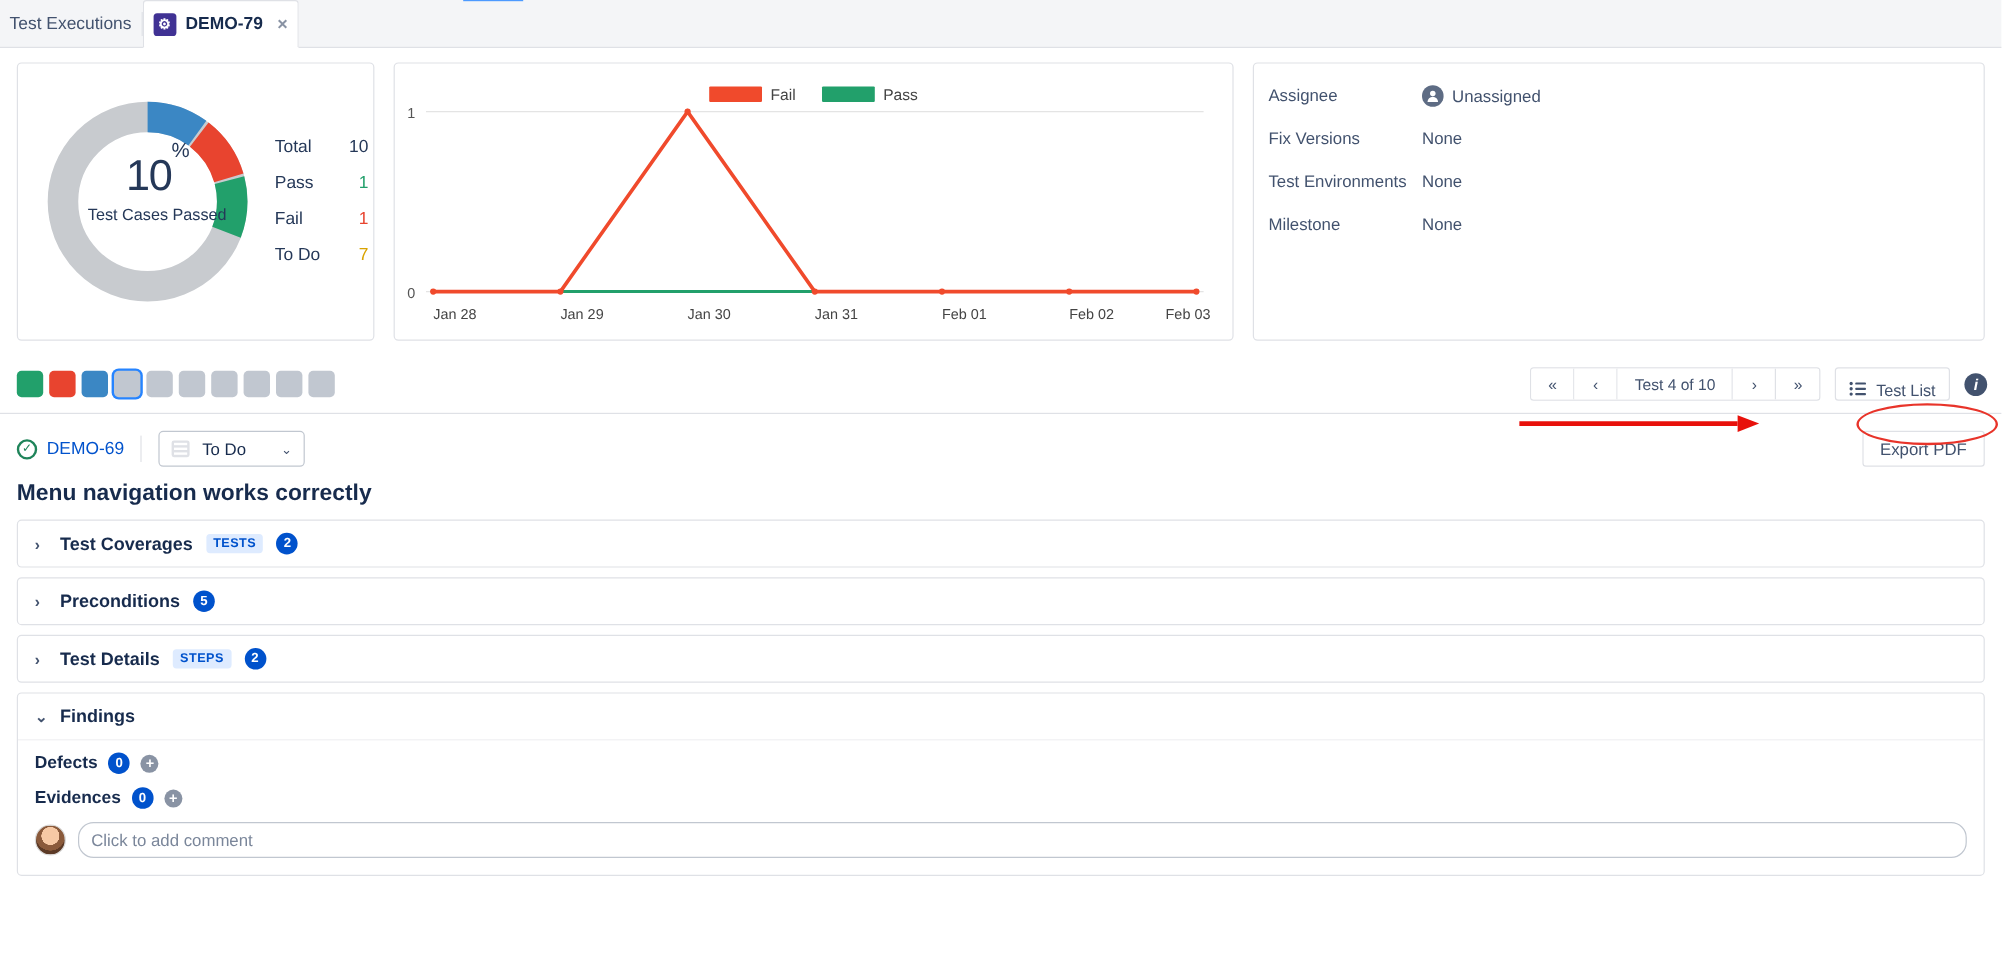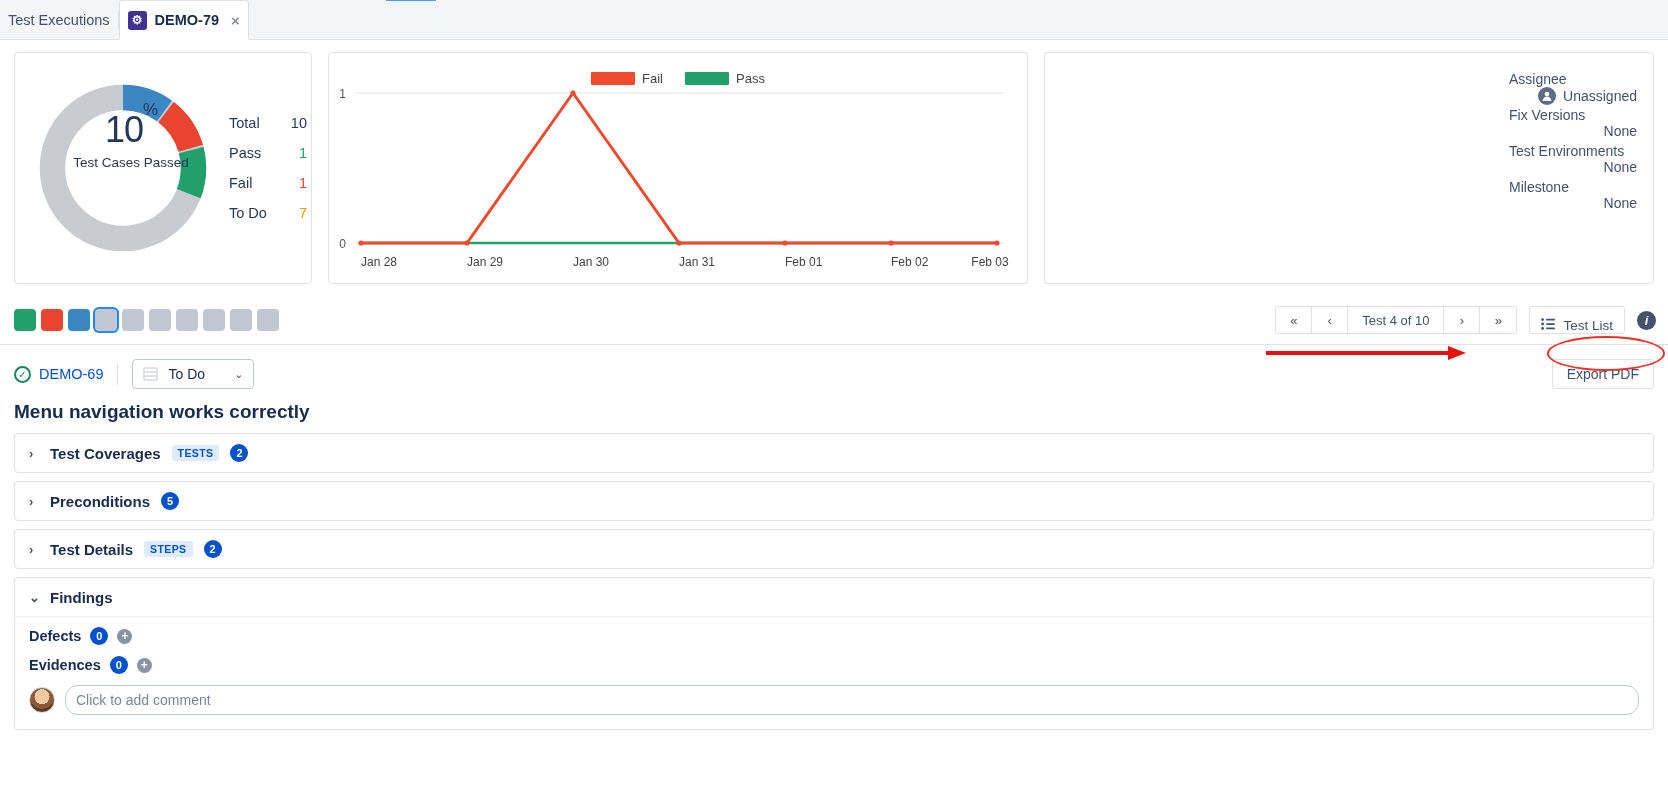--- a/index.html
+++ b/index.html
@@ -50,42 +50,42 @@
     height:232px; position:relative;
   }
   .card.donut{ width:298px; }
   .card.line{ width:700px; }
   .card.details{ flex:1; }
 
   
   .donut-wrap{ display:flex; align-items:center; height:100%; padding:0 4px 0 6px;}
   .donut-svg{ margin-left:6px; }
   .donut-center{
-    position:absolute; left:18px; top:56px; width:196px; text-align:center;
+    position:absolute; left:18px; top:72px; width:196px; text-align:center;
     pointer-events:none;
   }
   .donut-pct{ font-size:36px; color:#253858; letter-spacing:-1px; }
   .donut-pct sup{ font-size:17px; top:-14px; position:relative; }
   .donut-cap{ font-size:13.5px; color:#253858; margin-top:4px; }
   .legend-stats{ margin-left:10px; }
   .legend-row{ display:flex; font-size:14.5px; margin-bottom:14px; }
   .legend-row .lbl{ width:54px; color:#253858; }
   .legend-row .val{ width:24px; text-align:right; }
 
   
   .chart-legend{
     position:absolute; left:0; right:0; top:18px;
     display:flex; justify-content:center; gap:22px; font-size:13px; color:#444;
   }
   .chart-legend .li{ display:flex; align-items:center; gap:7px; }
   .swatch{ width:44px; height:13px; border-radius:1px; }
 
   
   .detail-list{ padding:18px 16px 0 12px; }
-  .detail-row{ display:flex; align-items:flex-end; height:36px; font-size:14px;flex-direction:column; }
+  .detail-row{ display:flex; align-items:flex-start; height:36px; font-size:14px; }
   .detail-row .dlbl{ width:128px; color:#42526e; }
   .detail-row .dval{ color:#42526e; display:flex; align-items:center; gap:7px; }
   .avatar-ic{
     width:18px;height:18px;border-radius:50%;background:#5e6c84;
     display:flex;align-items:center;justify-content:center;flex:none;
   }
 
   
   .midbar{
     display:flex; align-items:center; padding:12px 12px 10px 14px;

